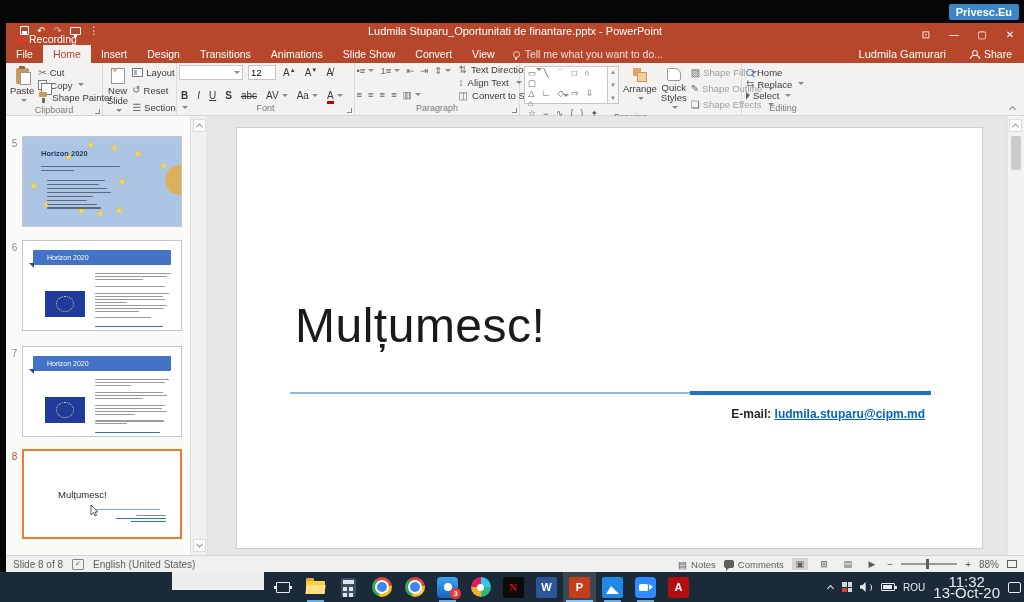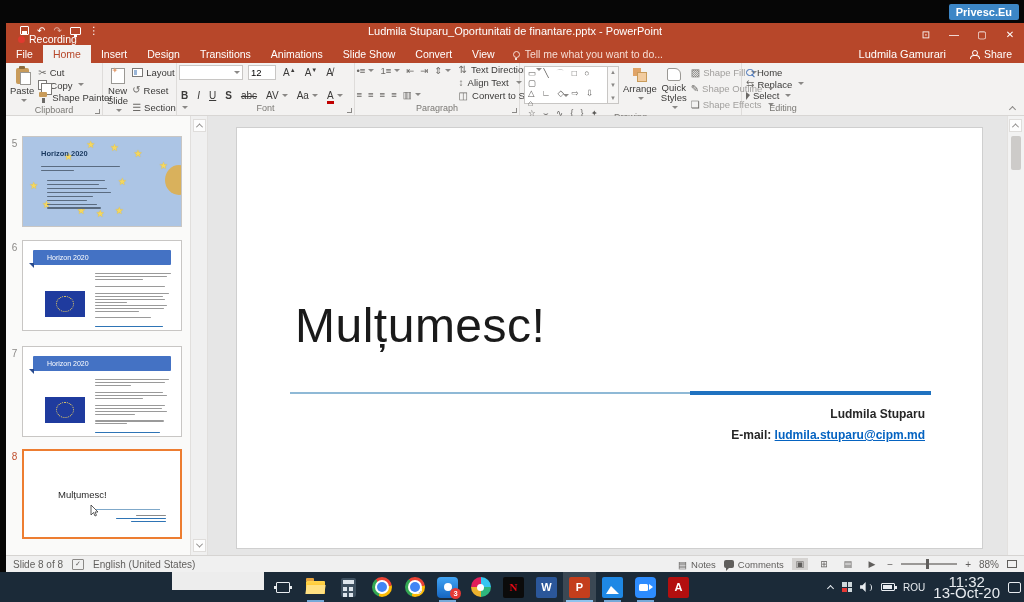--- a/index.html
+++ b/index.html
@@ -599,21 +599,20 @@
             <i></i>
           </div>
       </div>
 
       <div class="canvas">
         <div class="slide">
           <div class="slide-title">Mulțumesc!</div>
           <div class="rule-light"></div>
           <div class="rule-dark"></div>
           <div class="contact">
-            <div>Ludmila Stuparu</div>
             <div><span>E-mail: </span><a href="#">ludmila.stuparu@cipm.md</a></div>
           </div>
         </div>
       </div>
 
       <div class="cscroll">
         <div class="sarrow up" style="left:1px">
             <i></i>
           </div>
         <div class="cthumb"></div>

